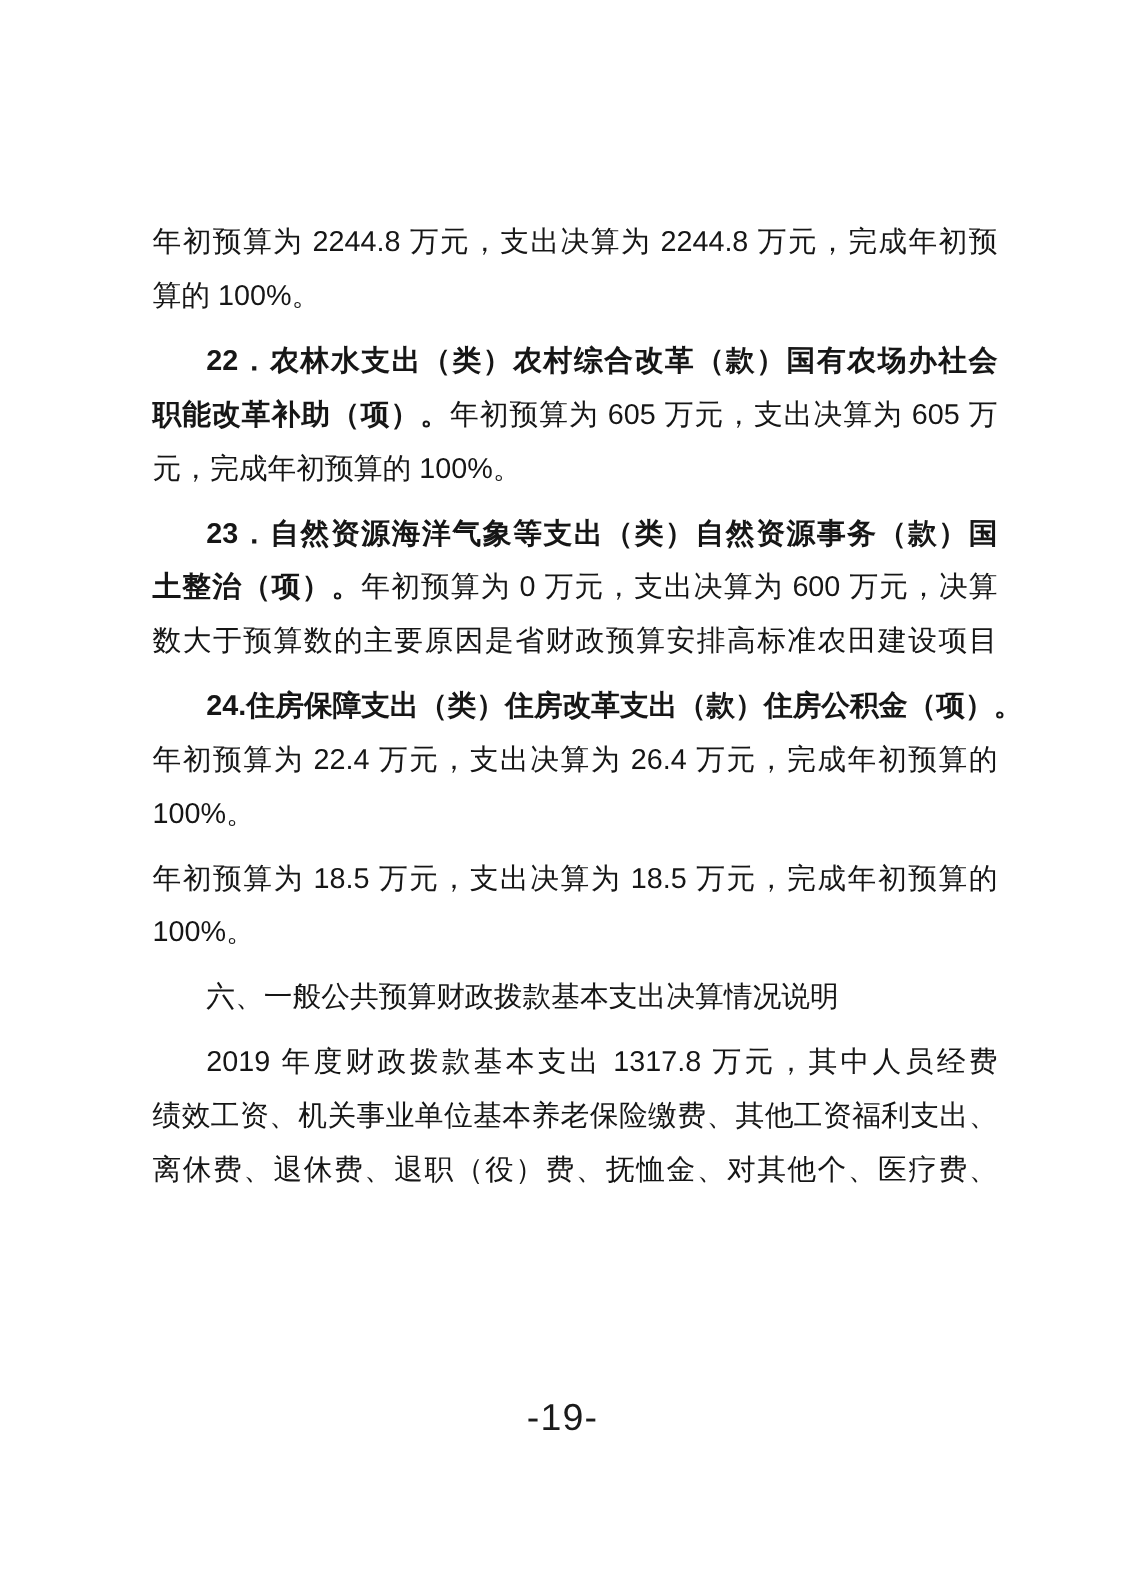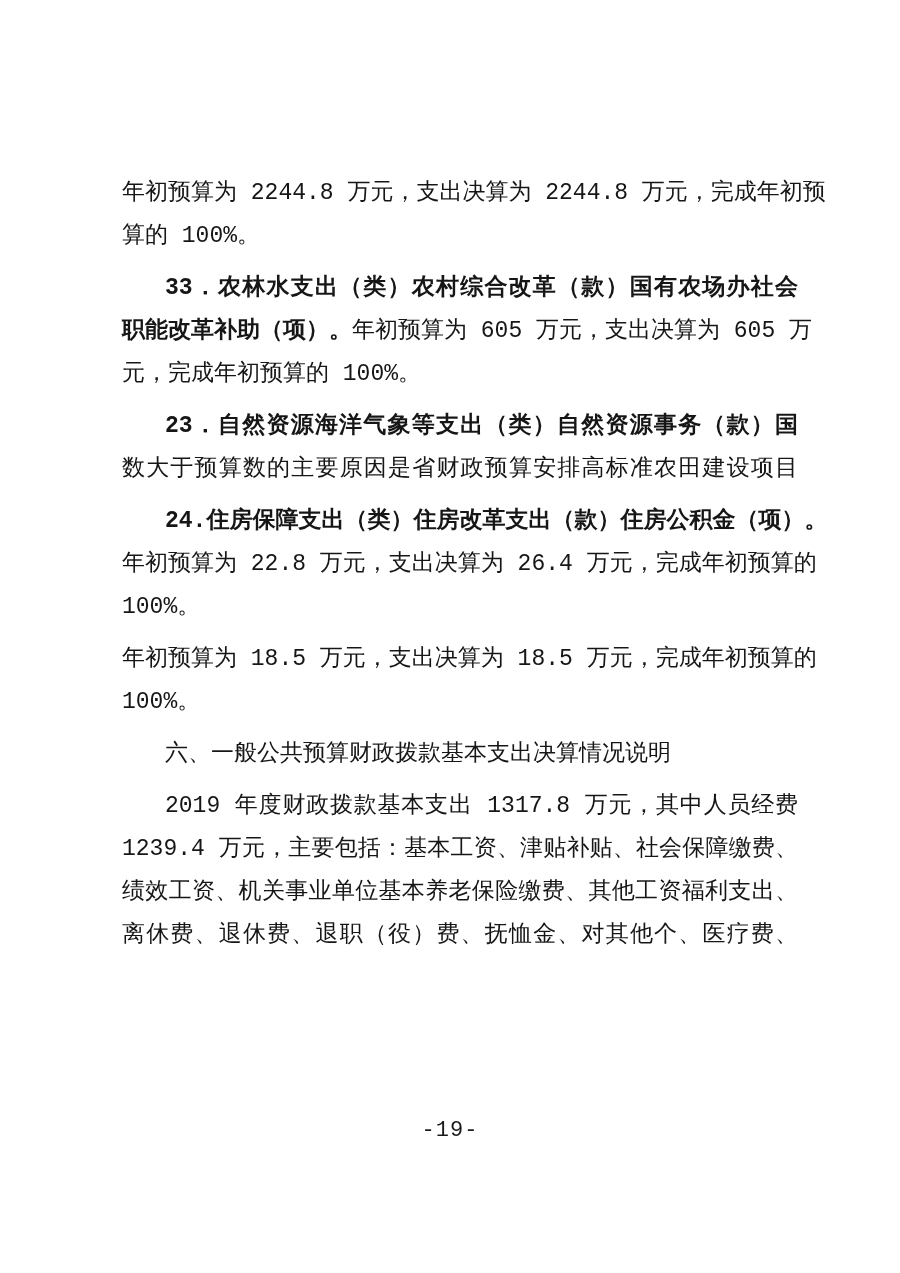--- a/index.html
+++ b/index.html
@@ -6,21 +6,21 @@
     margin: 0;
     padding: 0;
     background: #ffffff;
   }
   .page {
     position: relative;
     width: 900px;
     height: 1273px;
     background: #ffffff;
     overflow: hidden;
-    font-family: Liberation Mono, monospace;
+    font-family: Liberation Sans, sans-serif;
     color: #161616;
   }
   .text-block {
     position: absolute;
     left: 122px;
     top: 172px;
     width: 676px;
     font-size: 23px;
   }
   .para {
@@ -41,65 +41,65 @@
     text-indent: 43px;
   }
   .run { font-weight: normal; }
   .run.bold { font-weight: bold; }
   .page-number {
     position: absolute;
     left: 0;
     top: 1118px;
     width: 100%;
     text-align: center;
-    font-size: 22px;
+    font-size: 30px;
     letter-spacing: 1px;
     color: #1b1b1b;
   }
 </style>
 </head>
 <body>
 
 <div class="page">
   <div class="text-block">
 
     <p class="para">
       <span class="line fill"><span class="run">年初预算为 2244.8 万元，支出决算为 2244.8 万元，完成年初预</span></span>
       <span class="line"><span class="run">算的 100%。</span></span>
     </p>
 
     <p class="para">
-      <span class="line fill indent"><span class="run bold">33．农林水支出（类）农村综合改革（款）国有农场办社会</span></span>
+      <span class="line fill indent"><span class="run bold">22．农林水支出（类）农村综合改革（款）国有农场办社会</span></span>
       <span class="line fill"><span class="run bold">职能改革补助（项）。</span><span class="run">年初预算为 605 万元，支出决算为 605 万</span></span>
       <span class="line"><span class="run">元，完成年初预算的 100%。</span></span>
     </p>
 
     <p class="para">
       <span class="line fill indent"><span class="run bold">23．自然资源海洋气象等支出（类）自然资源事务（款）国</span></span>
+      <span class="line fill"><span class="run bold">土整治（项）。</span><span class="run">年初预算为 0 万元，支出决算为 600 万元，决算</span></span>
       <span class="line fill"><span class="run">数大于预算数的主要原因是省财政预算安排高标准农田建设项目</span></span>
     </p>
 
     <p class="para">
       <span class="line fill indent"><span class="run bold">24.住房保障支出（类）住房改革支出（款）住房公积金（项）。</span></span>
-      <span class="line fill"><span class="run">年初预算为 22.8 万元，支出决算为 26.4 万元，完成年初预算的</span></span>
+      <span class="line fill"><span class="run">年初预算为 22.4 万元，支出决算为 26.4 万元，完成年初预算的</span></span>
       <span class="line"><span class="run">100%。</span></span>
     </p>
 
     <p class="para">
       <span class="line fill"><span class="run">年初预算为 18.5 万元，支出决算为 18.5 万元，完成年初预算的</span></span>
       <span class="line"><span class="run">100%。</span></span>
     </p>
 
     <p class="para">
       <span class="line indent"><span class="run">六、一般公共预算财政拨款基本支出决算情况说明</span></span>
     </p>
 
     <p class="para">
       <span class="line fill indent"><span class="run">2019 年度财政拨款基本支出 1317.8 万元，其中人员经费</span></span>
-      <span class="line fill"><span class="run">1239.4 万元，主要包括：基本工资、津贴补贴、社会保障缴费、</span></span>
       <span class="line fill"><span class="run">绩效工资、机关事业单位基本养老保险缴费、其他工资福利支出、</span></span>
       <span class="line fill"><span class="run">离休费、退休费、退职（役）费、抚恤金、对其他个、医疗费、</span></span>
     </p>
 
   </div>
 
   <div class="page-number">-19-</div>
 </div>
 
 </body></html>

